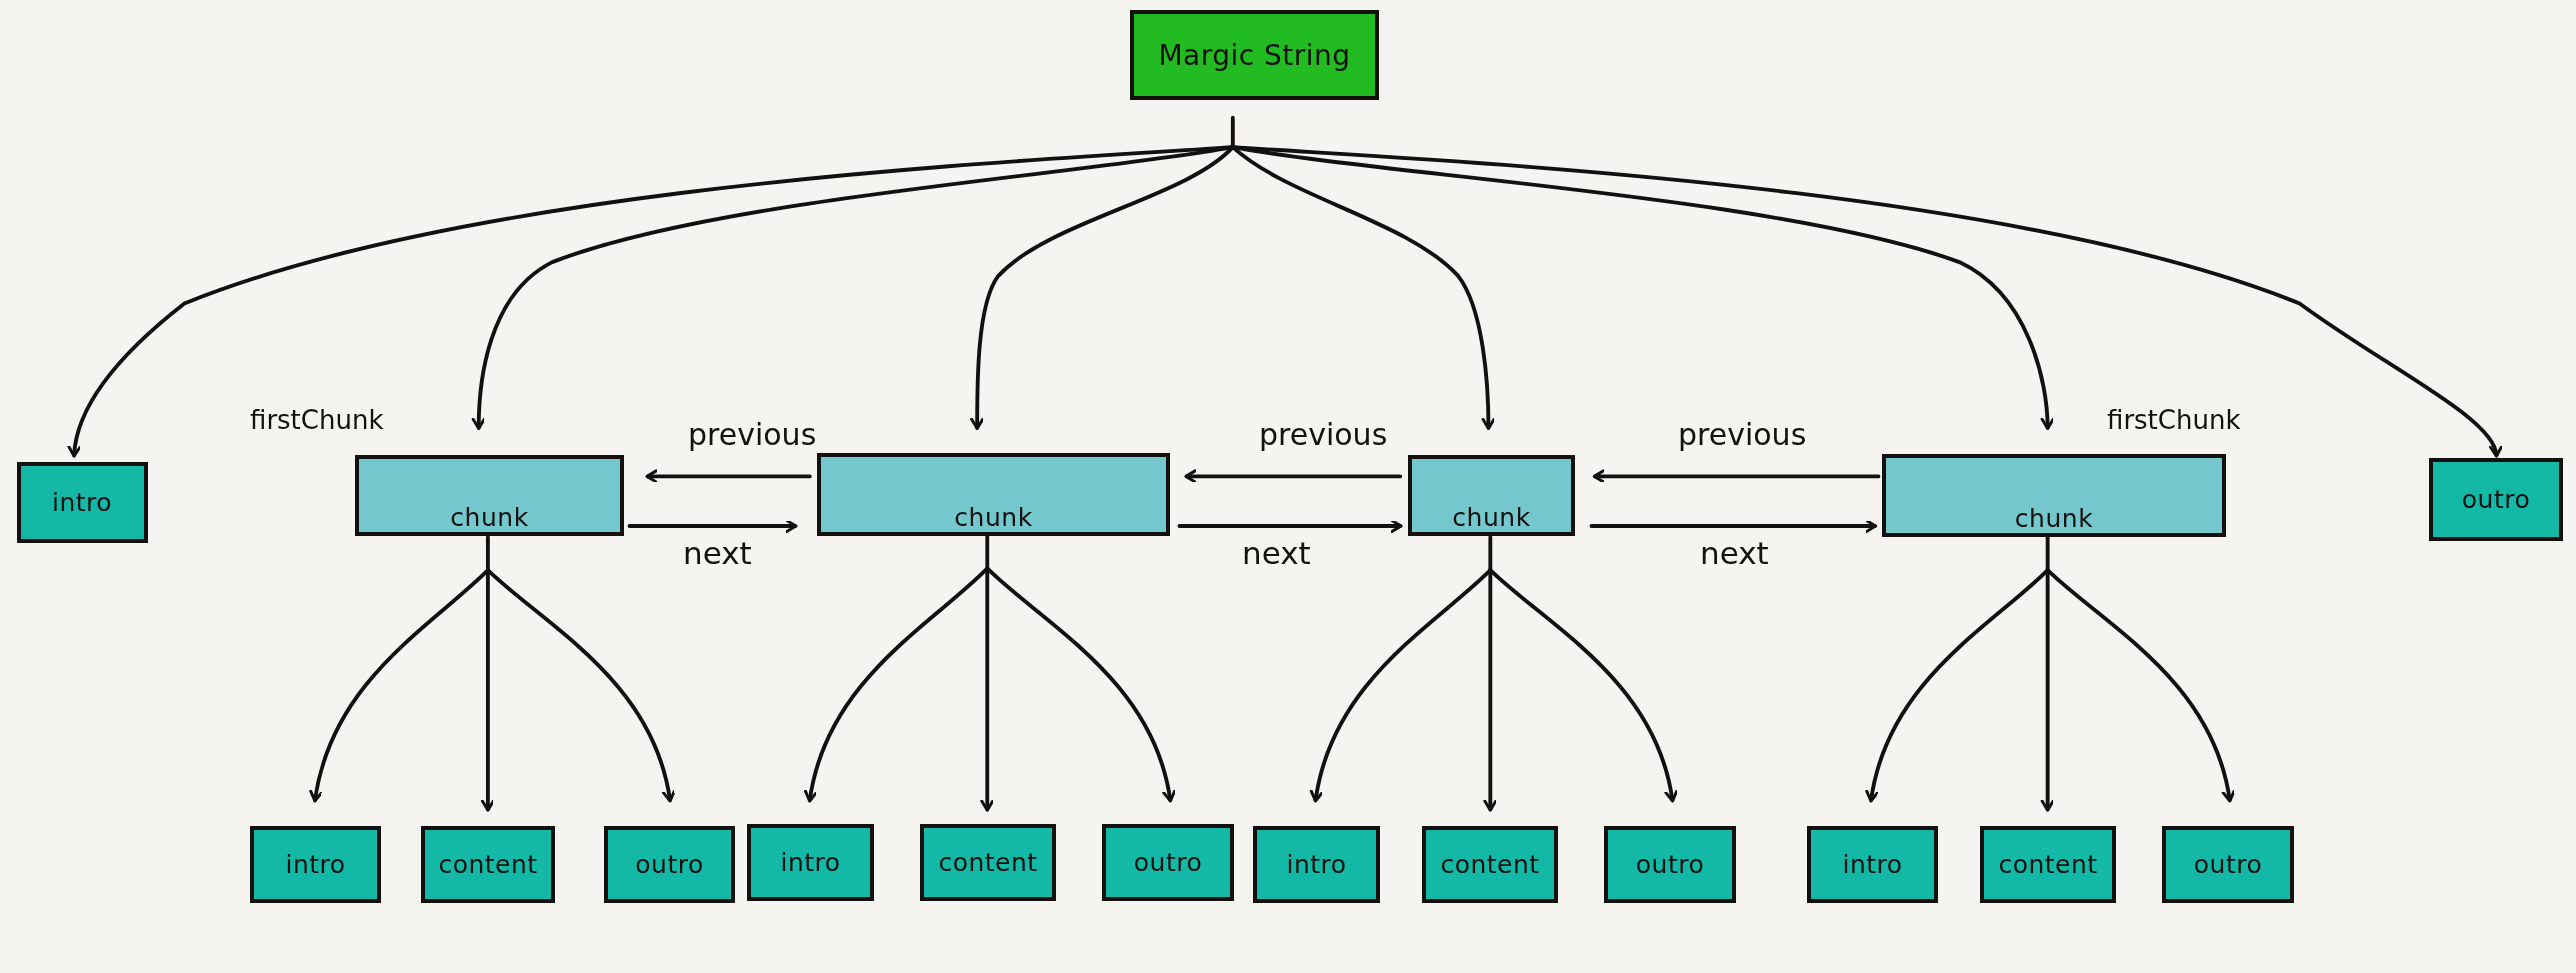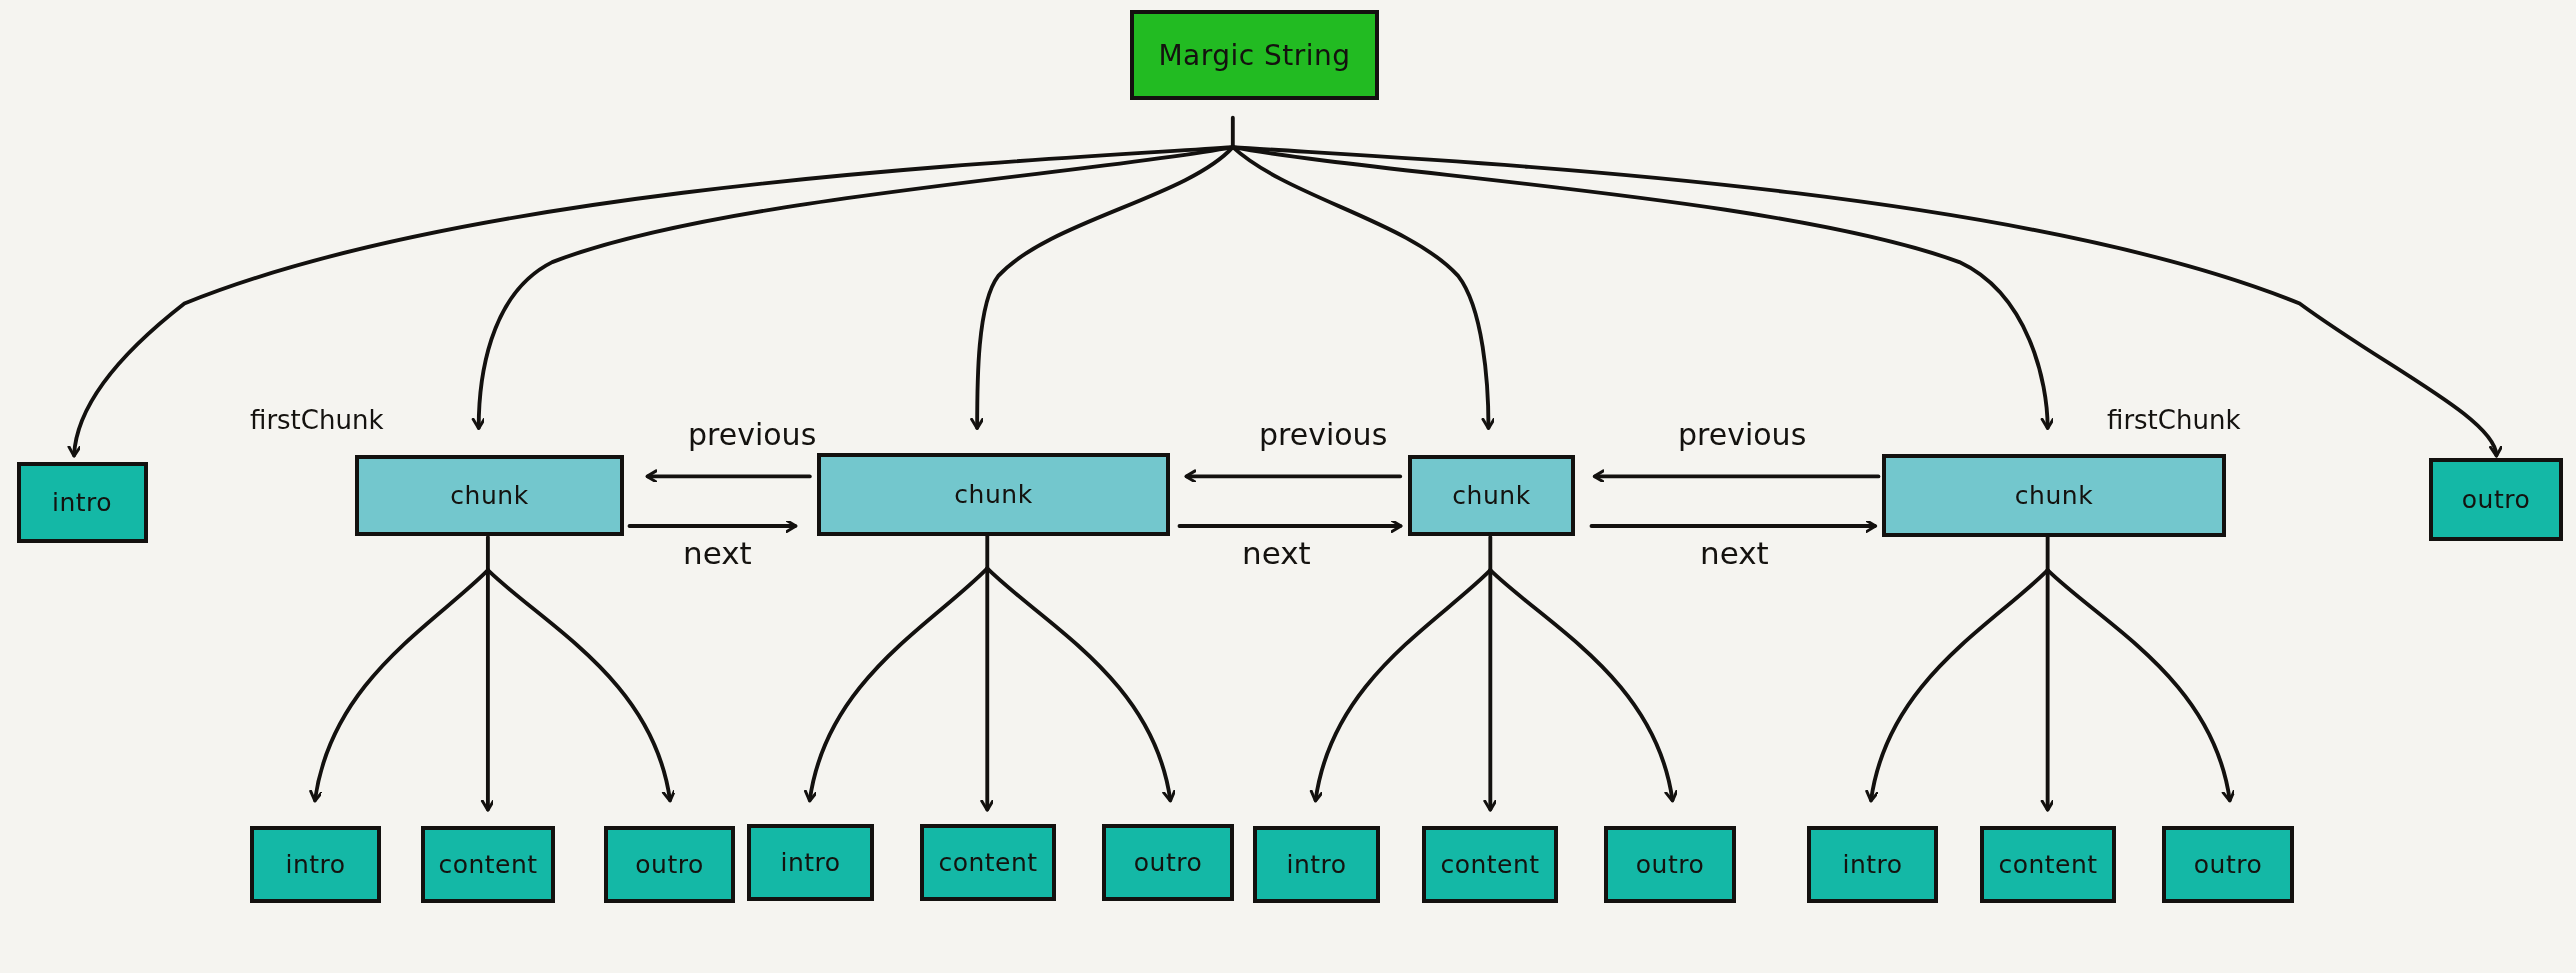--- a/index.html
+++ b/index.html
@@ -39,20 +39,21 @@
     color: #14120f;
     letter-spacing: 0.5px;
   }
   .node-root {
     background: #22bb22;
     font-size: 28px;
   }
   .node-chunk {
     background: #73c7cd;
     font-size: 25px;
+    align-items: flex-end;
   }
   .node-part {
     background: #14b8a6;
     font-size: 25px;
   }
   .edge-label {
     position: absolute;
     font-family: "DejaVu Sans", sans-serif;
     color: #14120f;
     white-space: nowrap;

